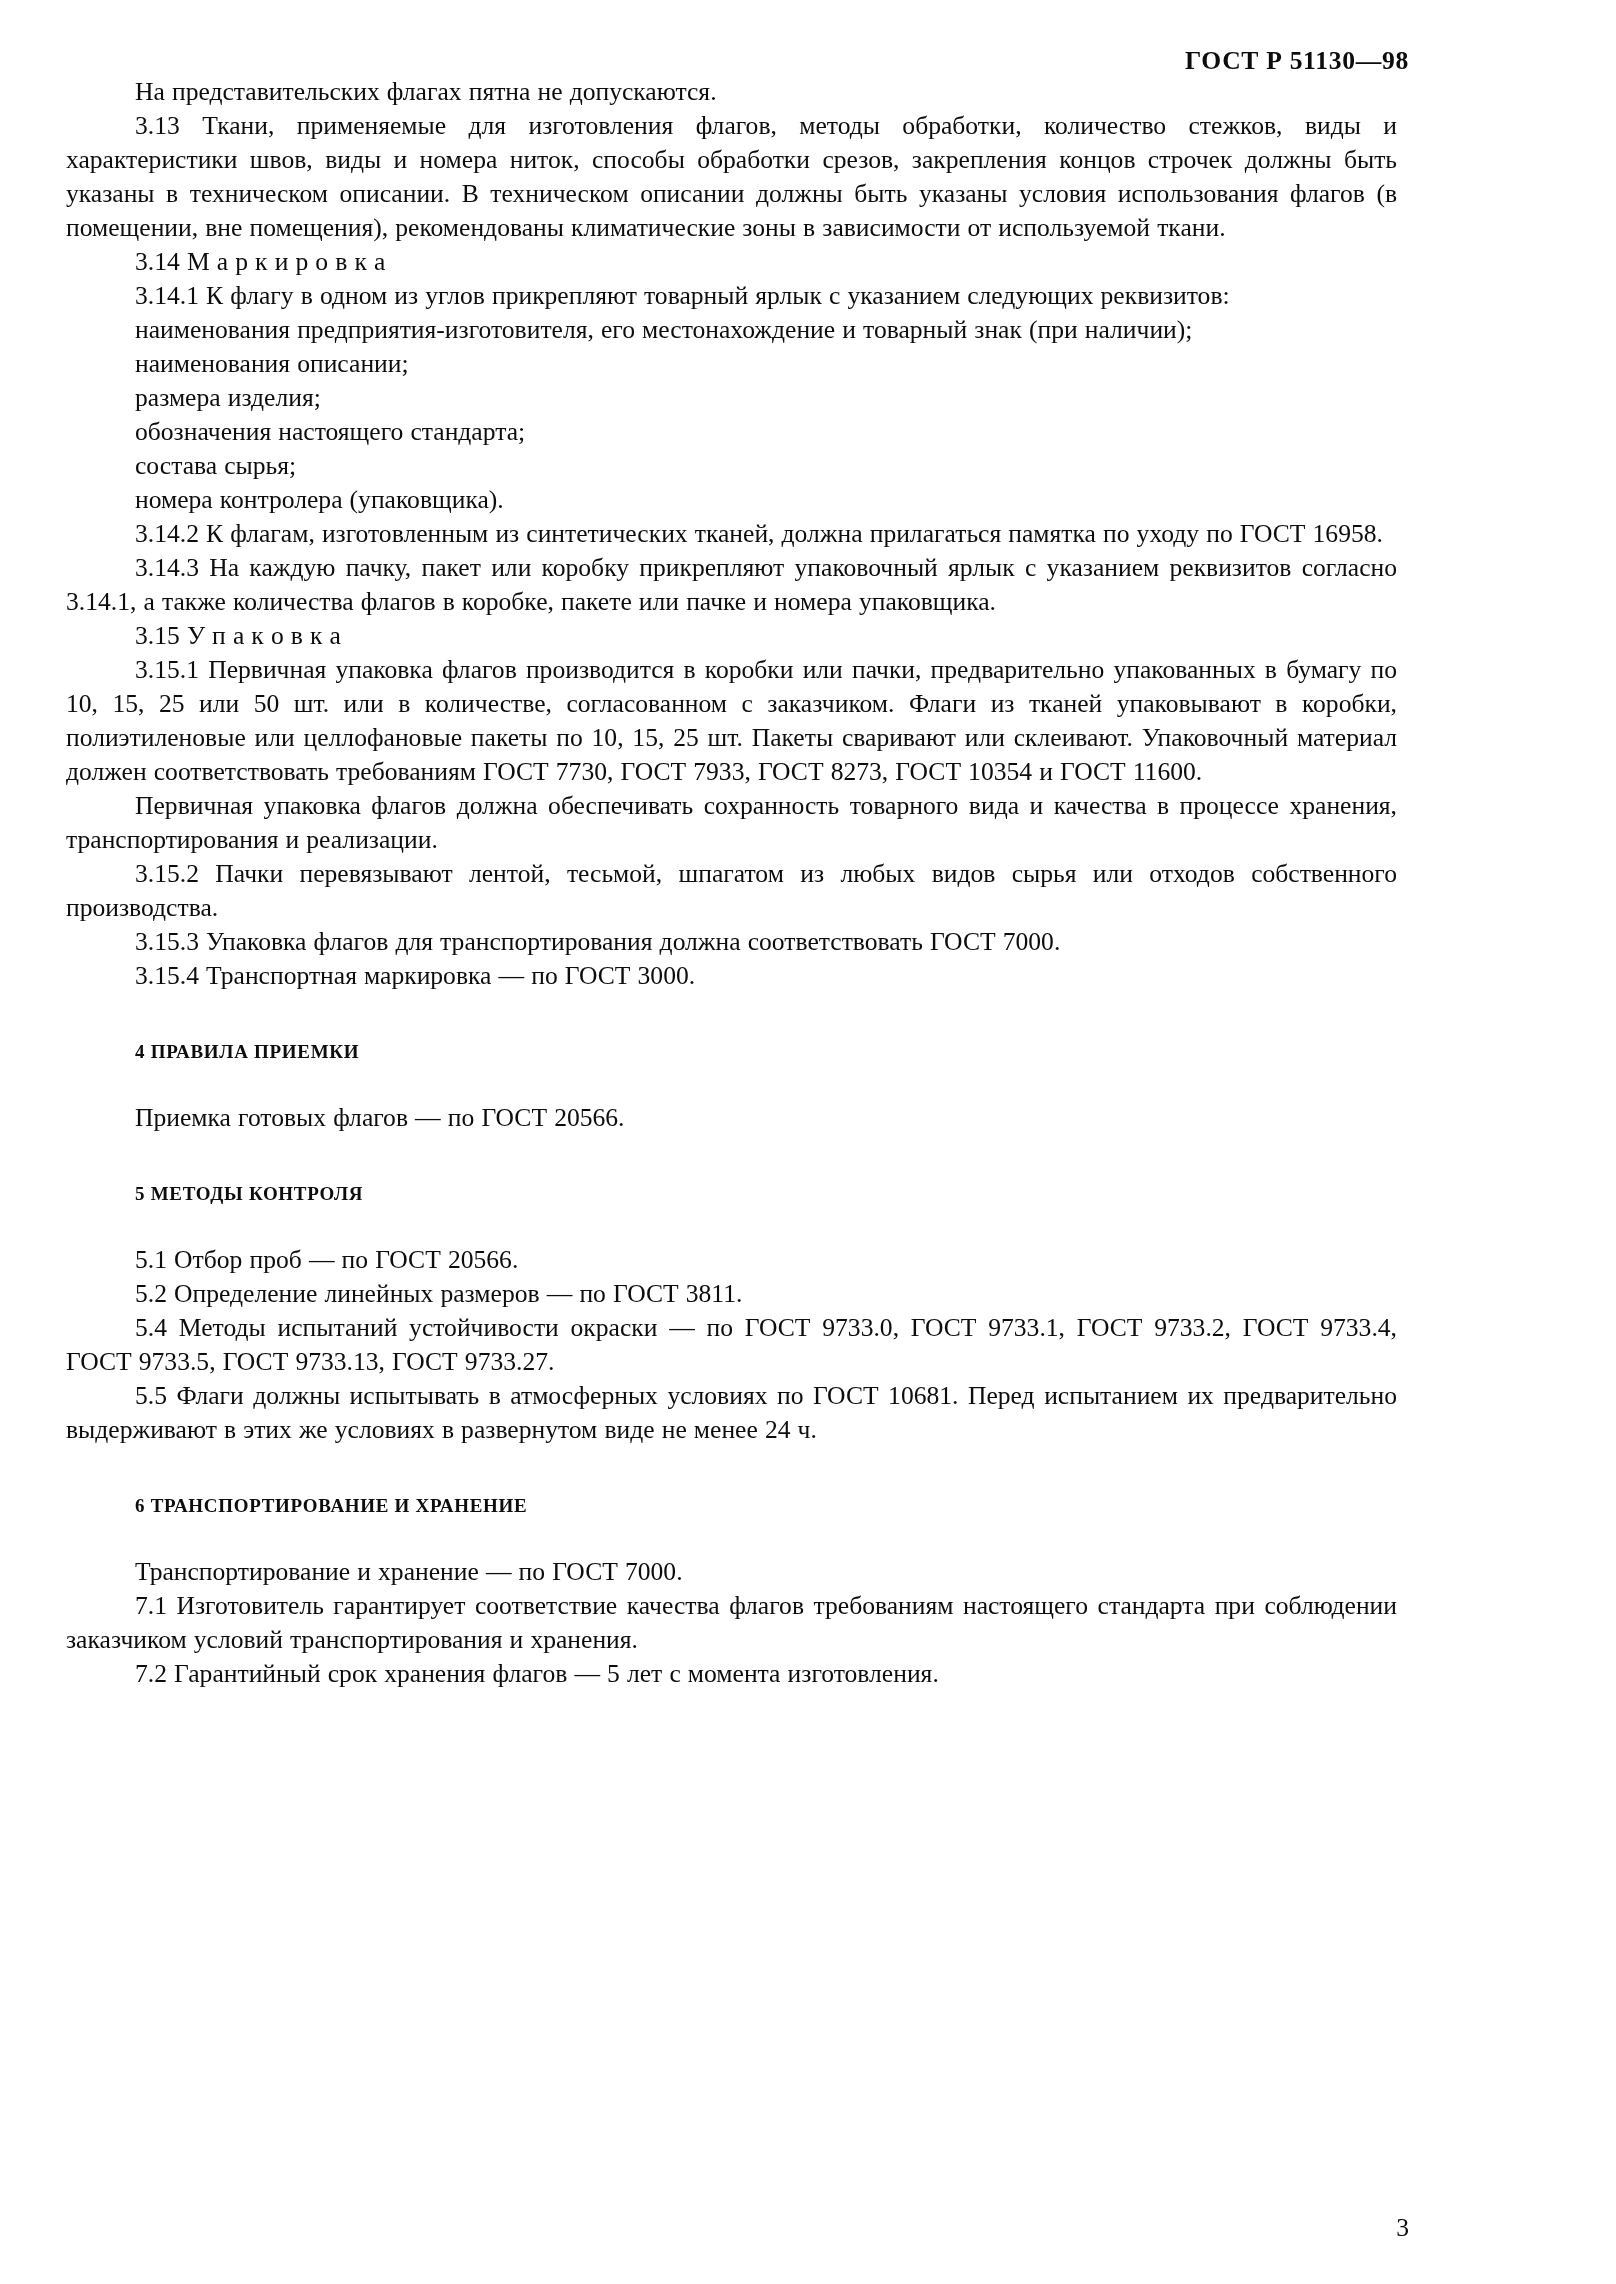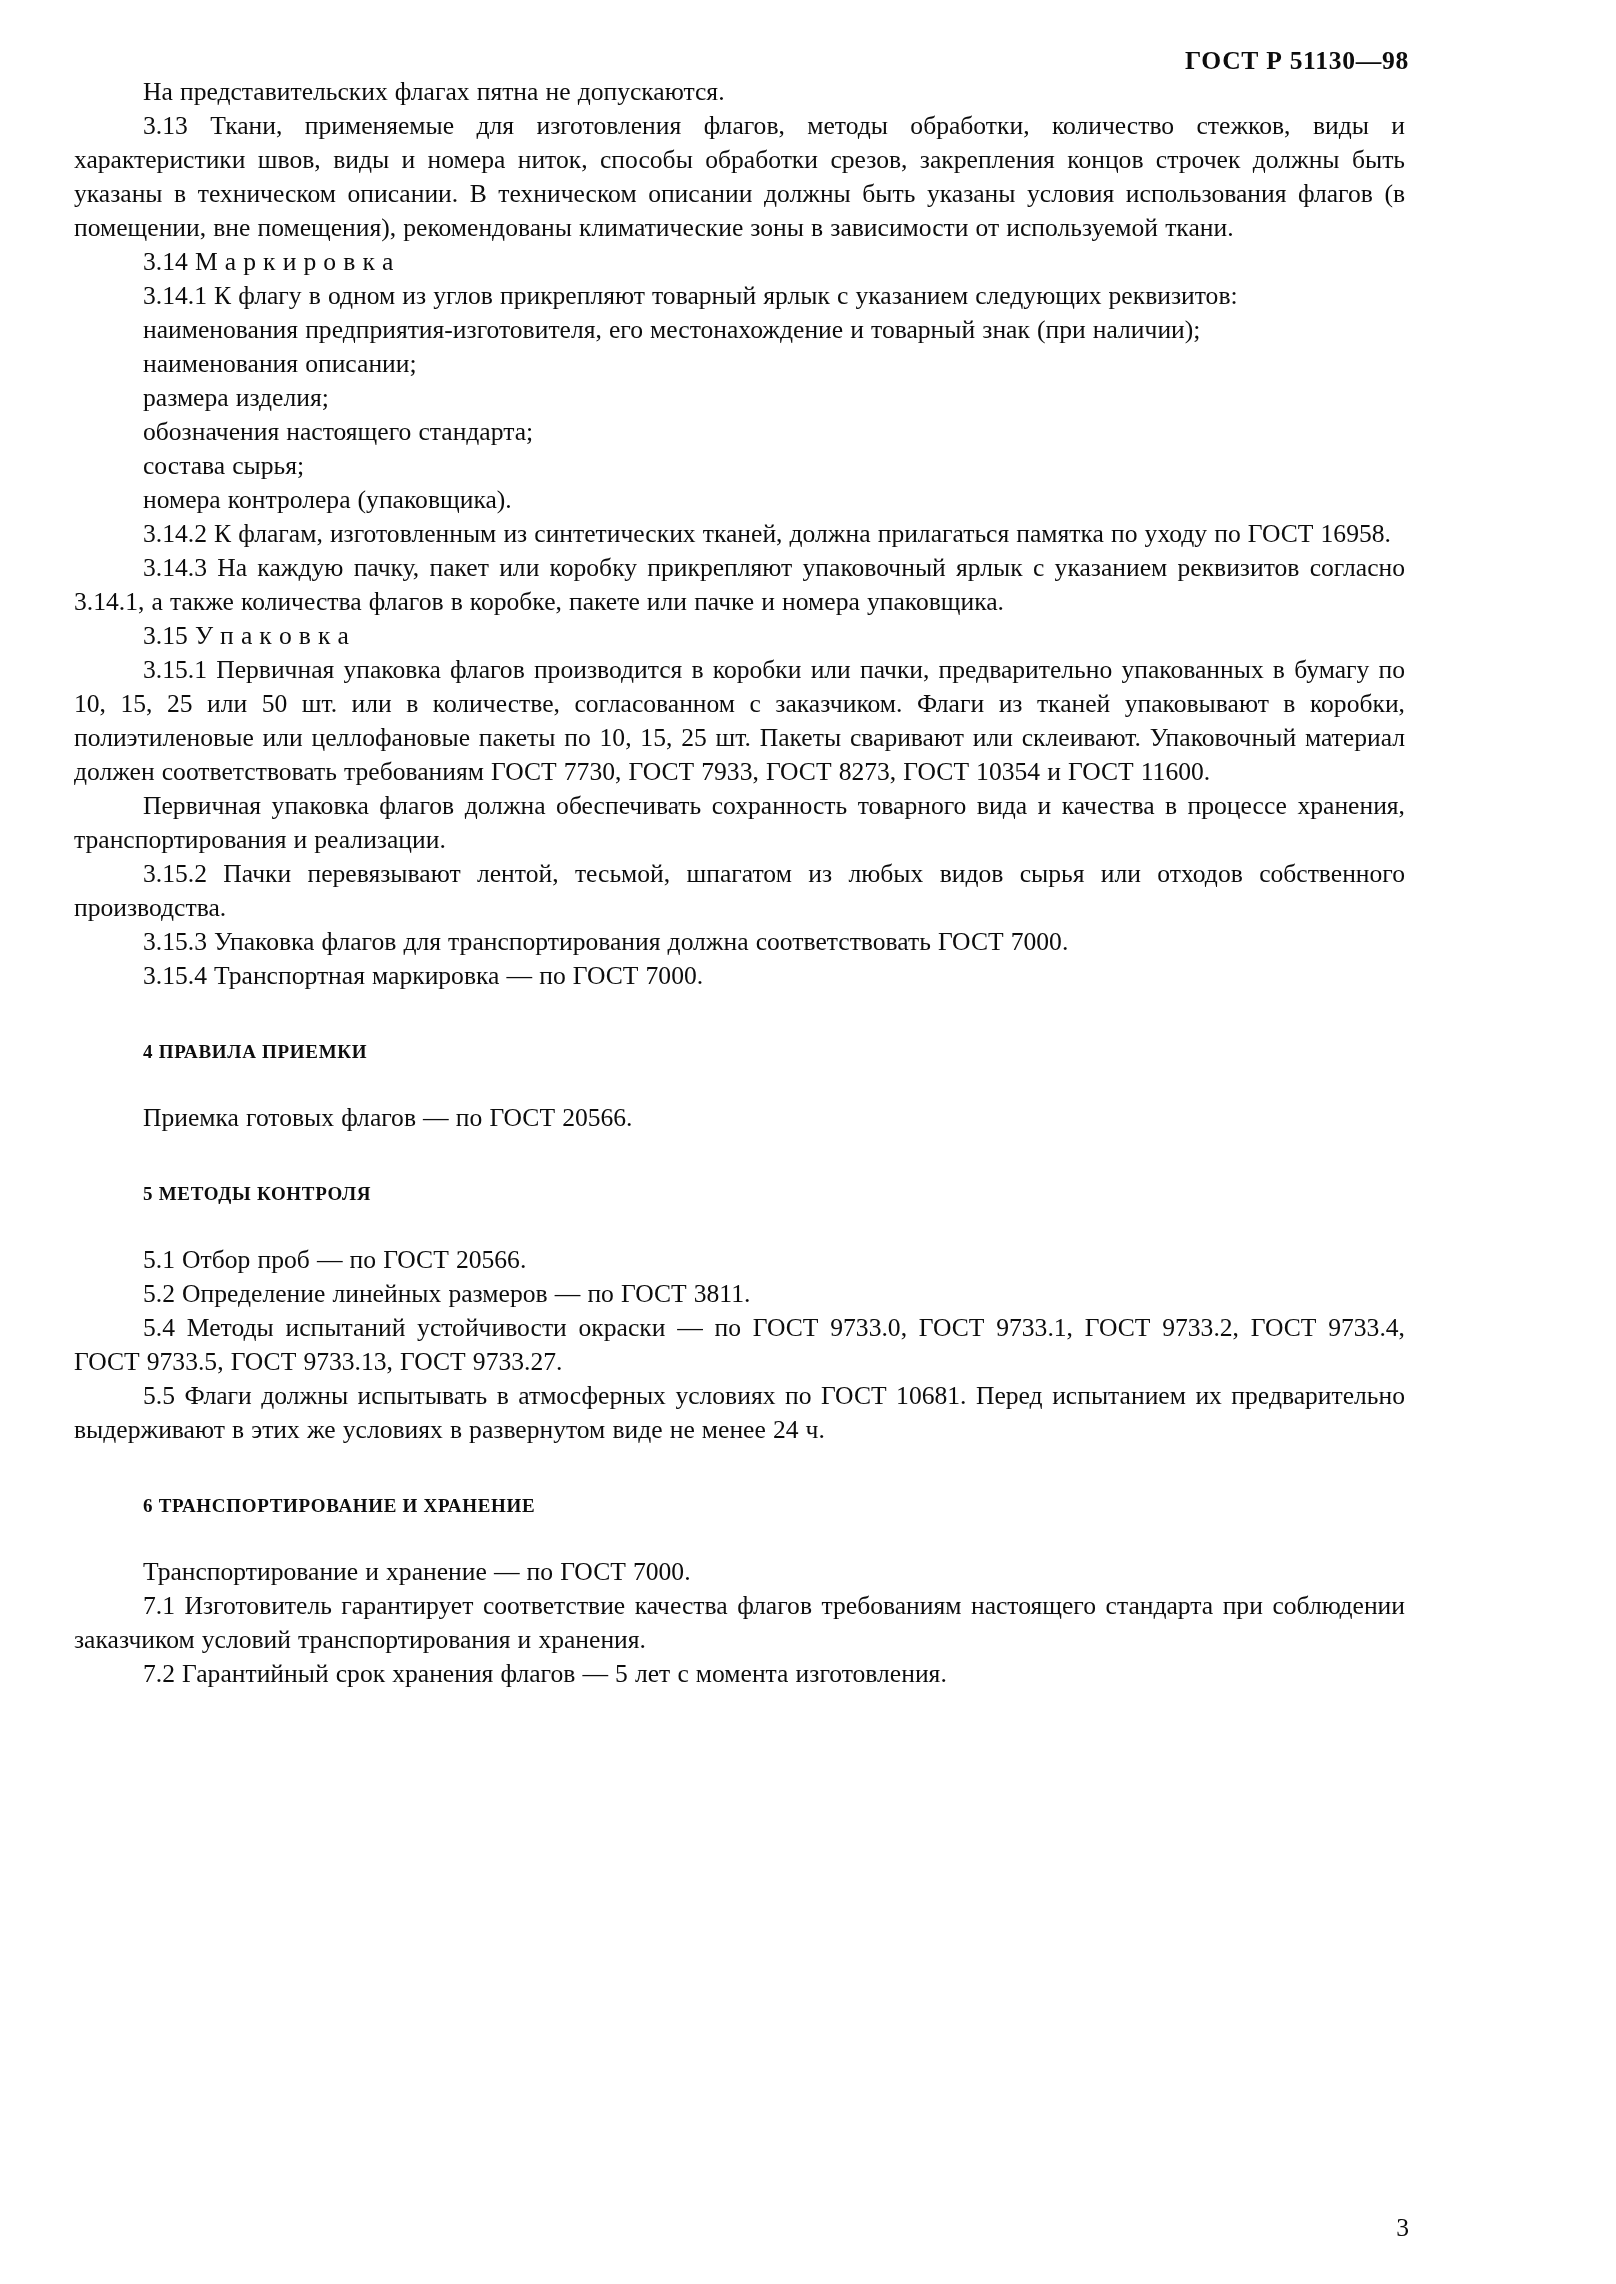--- a/index.html
+++ b/index.html
@@ -23,21 +23,21 @@
     left: 78px;
     width: 1331px;
     text-align: right;
     font-size: 25.6px;
     font-weight: bold;
     letter-spacing: 0.7px;
   }
   .doc-content {
     position: absolute;
     top: 75px;
-    left: 74px;
+    left: 66px;
     width: 1331px;
   }
   .doc-content p.body {
     margin: 0;
     font-size: 25.6px;
     line-height: 34px;
     text-align: justify;
     text-indent: 69px;
     word-spacing: 0.7px;
   }
@@ -76,21 +76,21 @@
       <p class="body">обозначения настоящего стандарта;</p>
       <p class="body">состава сырья;</p>
       <p class="body">номера контролера (упаковщика).</p>
       <p class="body">3.14.2 К флагам, изготовленным из синтетических тканей, должна прилагаться памятка по уходу по ГОСТ 16958.</p>
       <p class="body">3.14.3 На каждую пачку, пакет или коробку прикрепляют упаковочный ярлык с указанием реквизитов согласно 3.14.1, а также количества флагов в коробке, пакете или пачке и номера упаковщика.</p>
       <p class="body">3.15 У п а к о в к а</p>
       <p class="body">3.15.1 Первичная упаковка флагов производится в коробки или пачки, предварительно упакованных в бумагу по 10, 15, 25 или 50 шт. или в количестве, согласованном с заказчиком. Флаги из тканей упаковывают в коробки, полиэтиленовые или целлофановые пакеты по 10, 15, 25 шт. Пакеты сваривают или склеивают. Упаковочный материал должен соответствовать требованиям ГОСТ 7730, ГОСТ 7933, ГОСТ 8273, ГОСТ 10354 и ГОСТ 11600.</p>
       <p class="body">Первичная упаковка флагов должна обеспечивать сохранность товарного вида и качества в процессе хранения, транспортирования и реализации.</p>
       <p class="body">3.15.2 Пачки перевязывают лентой, тесьмой, шпагатом из любых видов сырья или отходов собственного производства.</p>
       <p class="body">3.15.3 Упаковка флагов для транспортирования должна соответствовать ГОСТ 7000.</p>
-      <p class="body">3.15.4 Транспортная маркировка — по ГОСТ 7000.</p>
+      <p class="body">3.15.4 Транспортная маркировка — по ГОСТ 3000.</p>
       <h2 class="heading">4 ПРАВИЛА ПРИЕМКИ</h2>
       <p class="body">Приемка готовых флагов — по ГОСТ 20566.</p>
       <h2 class="heading">5 МЕТОДЫ КОНТРОЛЯ</h2>
       <p class="body">5.1 Отбор проб — по ГОСТ 20566.</p>
       <p class="body">5.2 Определение линейных размеров — по ГОСТ 3811.</p>
       <p class="body">5.4 Методы испытаний устойчивости окраски — по ГОСТ 9733.0, ГОСТ 9733.1, ГОСТ 9733.2, ГОСТ 9733.4, ГОСТ 9733.5, ГОСТ 9733.13, ГОСТ 9733.27.</p>
       <p class="body">5.5 Флаги должны испытывать в атмосферных условиях по ГОСТ 10681. Перед испытанием их предварительно выдерживают в этих же условиях в развернутом виде не менее 24 ч.</p>
       <h2 class="heading">6 ТРАНСПОРТИРОВАНИЕ И ХРАНЕНИЕ</h2>
       <p class="body">Транспортирование и хранение — по ГОСТ 7000.</p>
       <p class="body">7.1 Изготовитель гарантирует соответствие качества флагов требованиям настоящего стандарта при соблюдении заказчиком условий транспортирования и хранения.</p>

